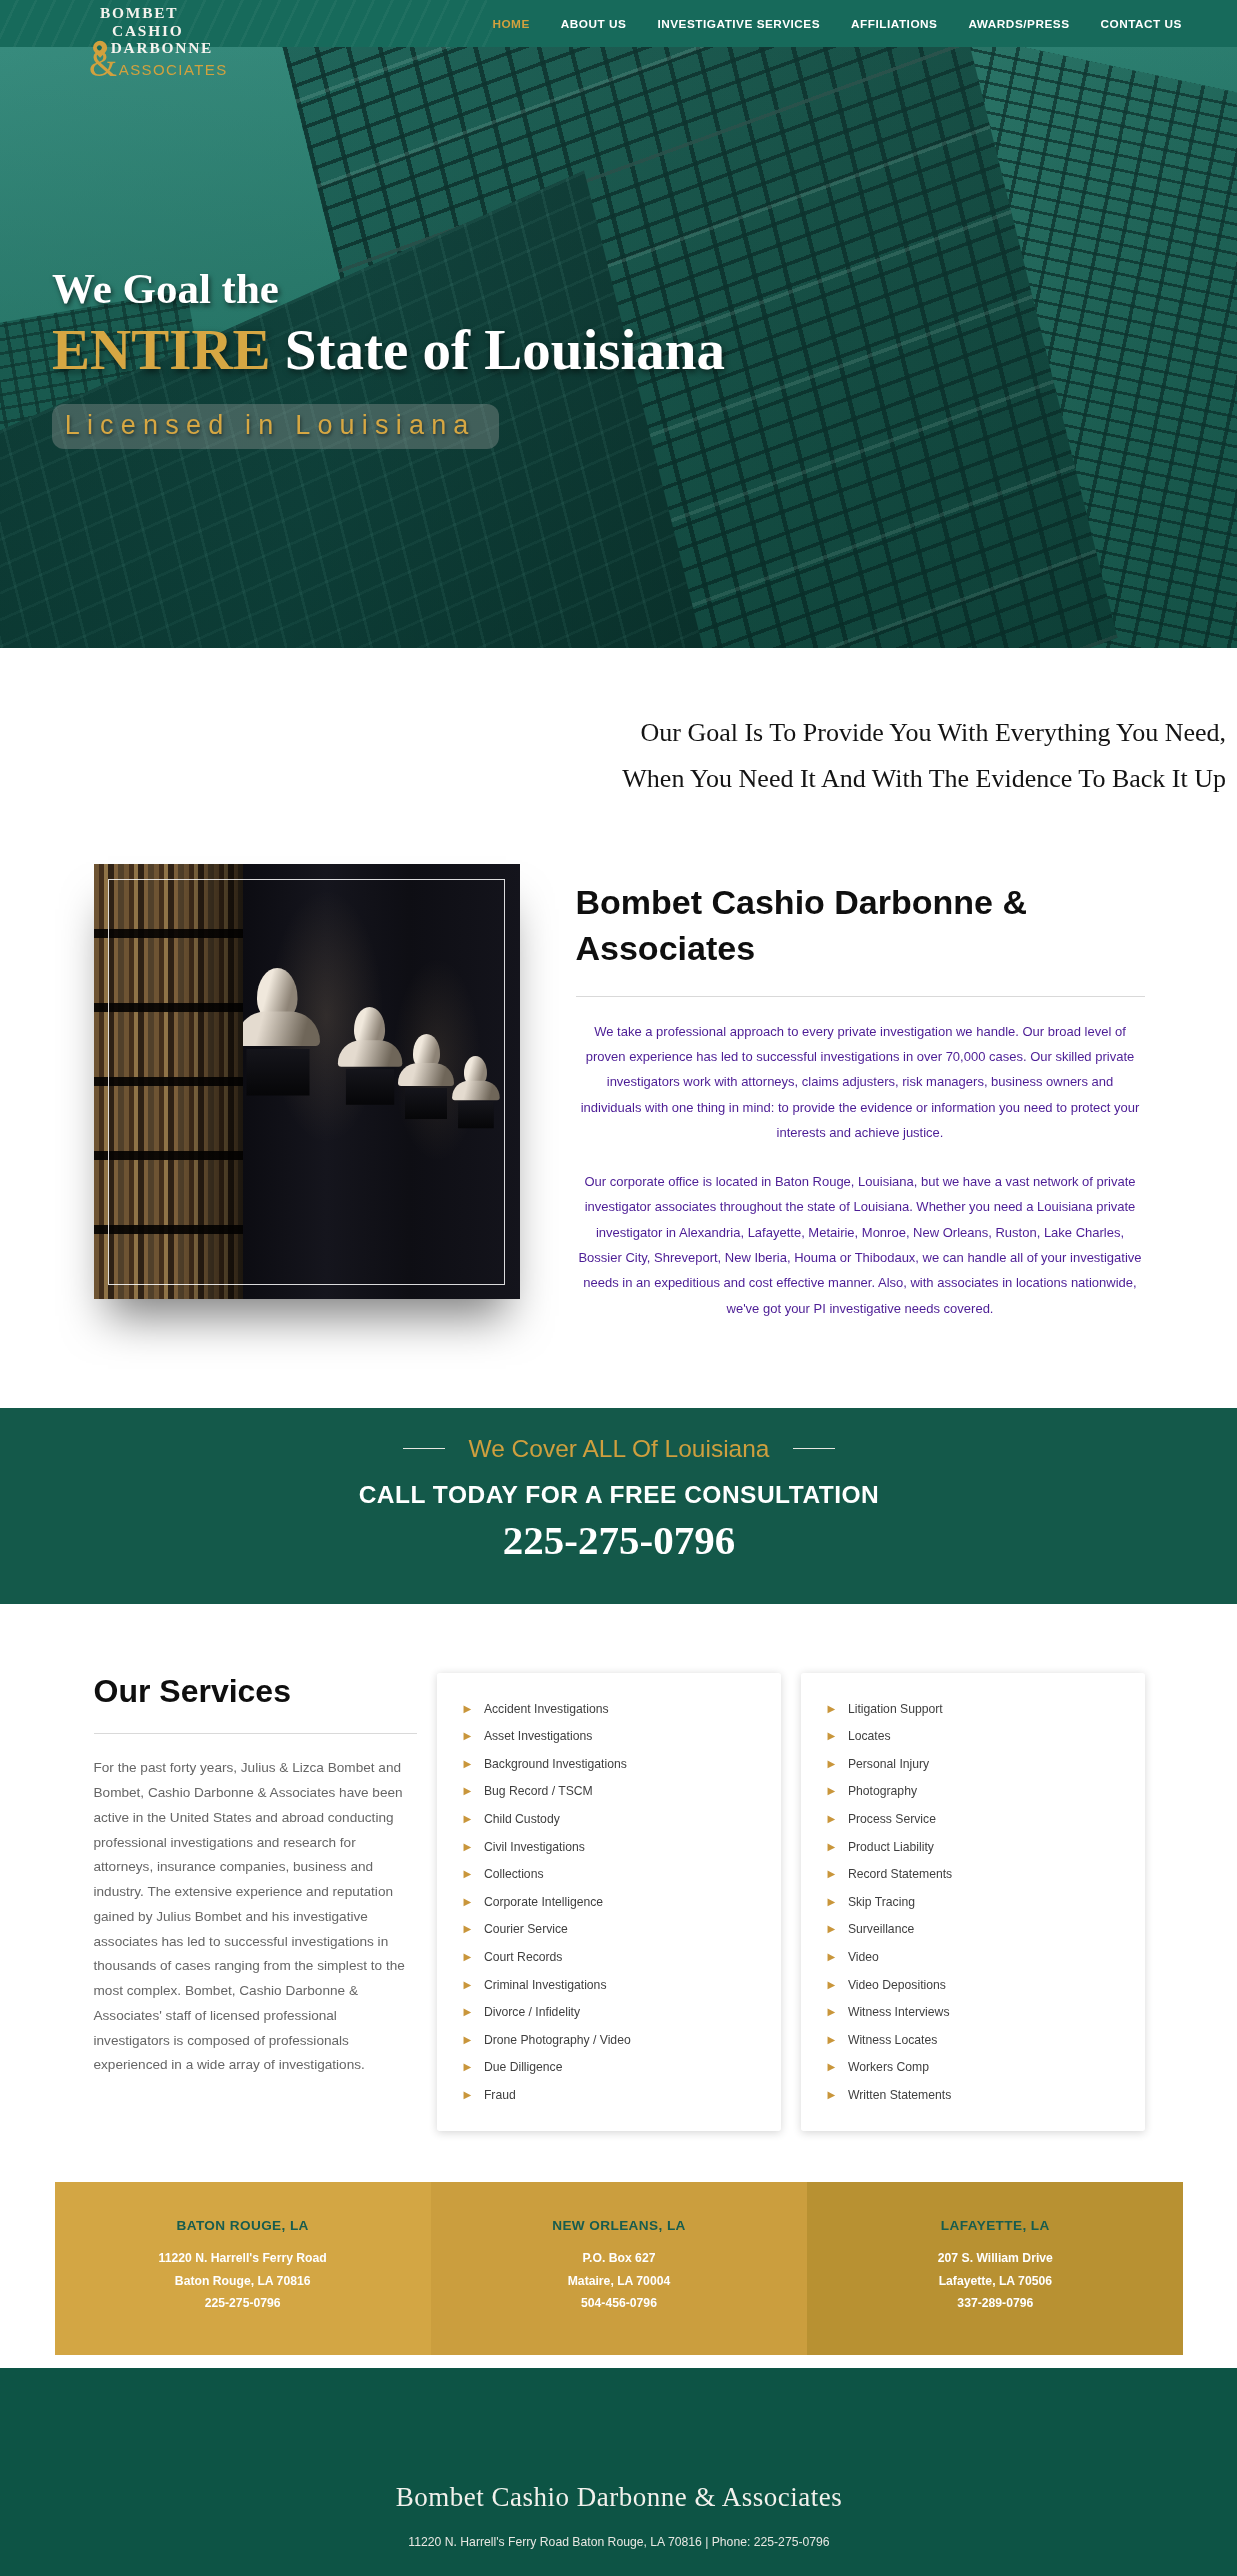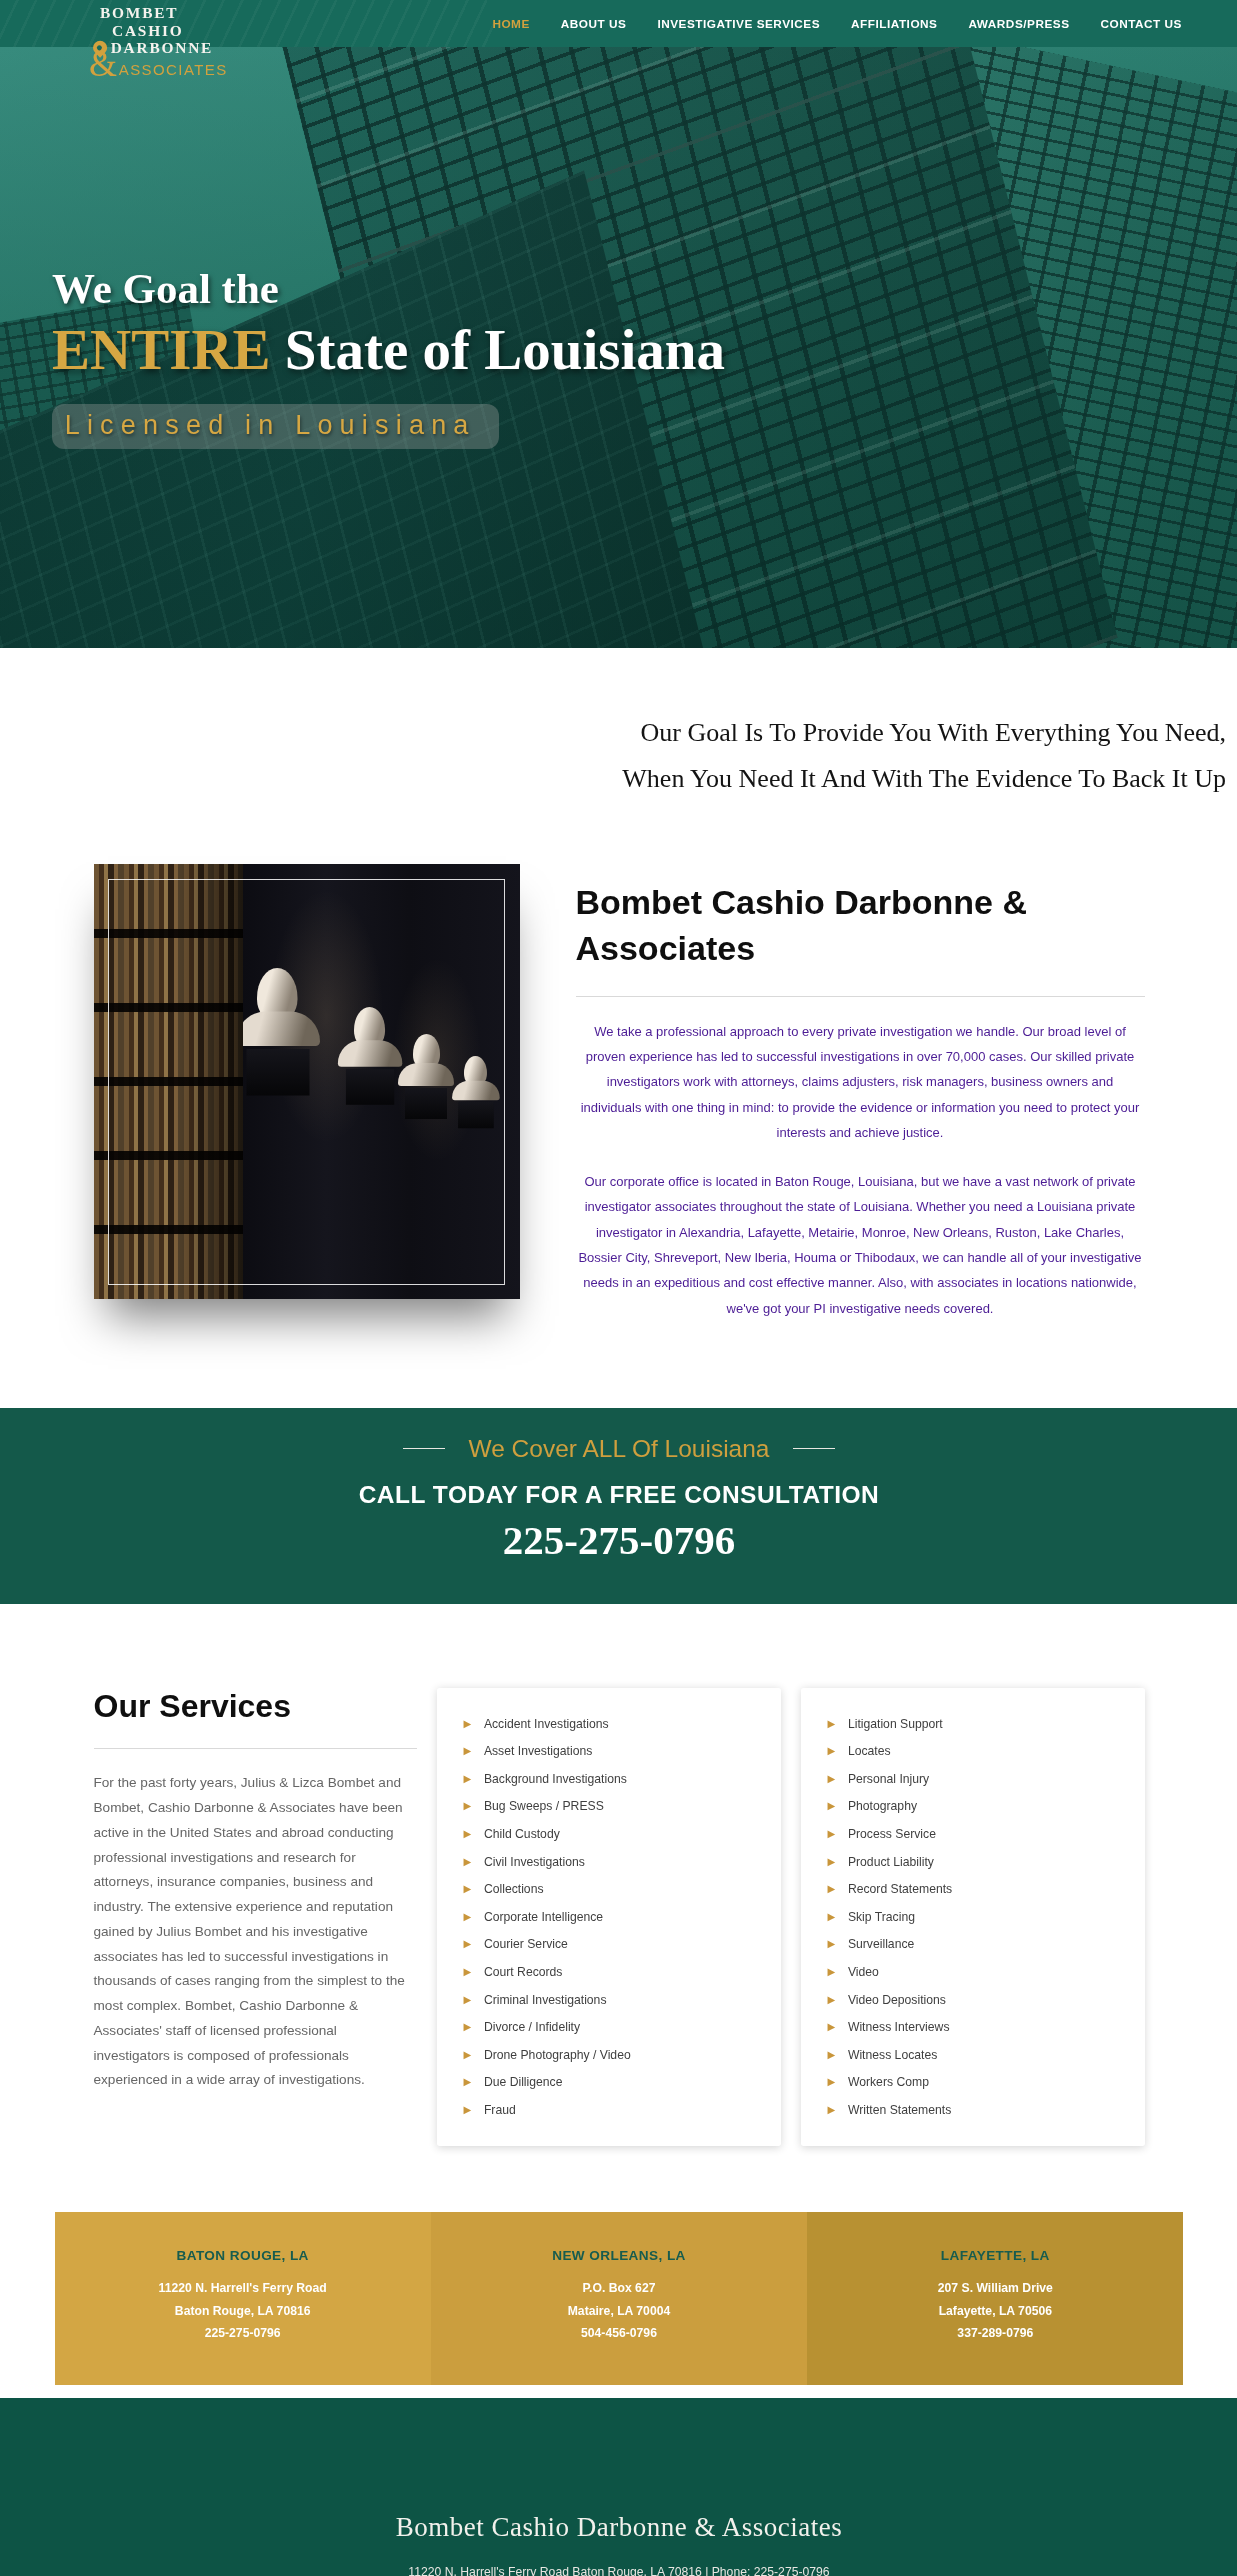--- a/index.html
+++ b/index.html
@@ -106,21 +106,21 @@
   
   .cta { background:#14594a; text-align:center; padding:27px 0 40px; }
   .cta-sub { color:#cf9f3e; font-size:24.5px; display:flex; align-items:center; justify-content:center; gap:23.6px; }
   .cta-sub::before, .cta-sub::after { content:""; width:42px; height:0.9px; background:#e8e6e0; }
   .cta-title { color:#ffffff; font-size:24.5px; font-weight:bold; letter-spacing:0.5px; margin-top:18px; }
   .cta-phone { color:#ffffff; font-family:"Liberation Serif", serif; font-weight:bold;
     font-size:41px; margin-top:7.2px; }
 
   
   .services { background:#ffffff; padding:69px 0 9px; }
-  .services-inner { width:1051px; margin:15px auto; display:flex; gap:20px; }
+  .services-inner { width:1051px; margin:0 auto; display:flex; gap:20px; }
   .services-intro { width:323px; flex-shrink:0; }
   .services-intro h2 { font-size:32px; color:#0f0f0f; font-weight:bold; }
   .services-intro p { color:#666; font-size:13.6px; line-height:1.82; }
   .svc-card { flex:1; background:#ffffff; border-radius:2.7px; padding:22px 27px;
     box-shadow:0 1.8px 9px rgba(0,0,0,0.16); align-self:flex-start; }
   .svc-card ul { list-style:none; }
   .svc-card li { display:flex; align-items:center; padding:6.8px 0; color:#3f3f3f; font-size:12.2px; }
   .svc-card li .tri { color:#c9963b; font-size:10px; margin-right:12.7px; line-height:1; }
 
   
@@ -241,21 +241,21 @@
           <li>
             <span class="tri">▶</span>
             <span>Asset Investigations</span>
           </li>
           <li>
             <span class="tri">▶</span>
             <span>Background Investigations</span>
           </li>
           <li>
             <span class="tri">▶</span>
-            <span>Bug Sweeps / PRESS</span>
+            <span>Bug Record / TSCM</span>
           </li>
           <li>
             <span class="tri">▶</span>
             <span>Child Custody</span>
           </li>
           <li>
             <span class="tri">▶</span>
             <span>Civil Investigations</span>
           </li>
           <li>

